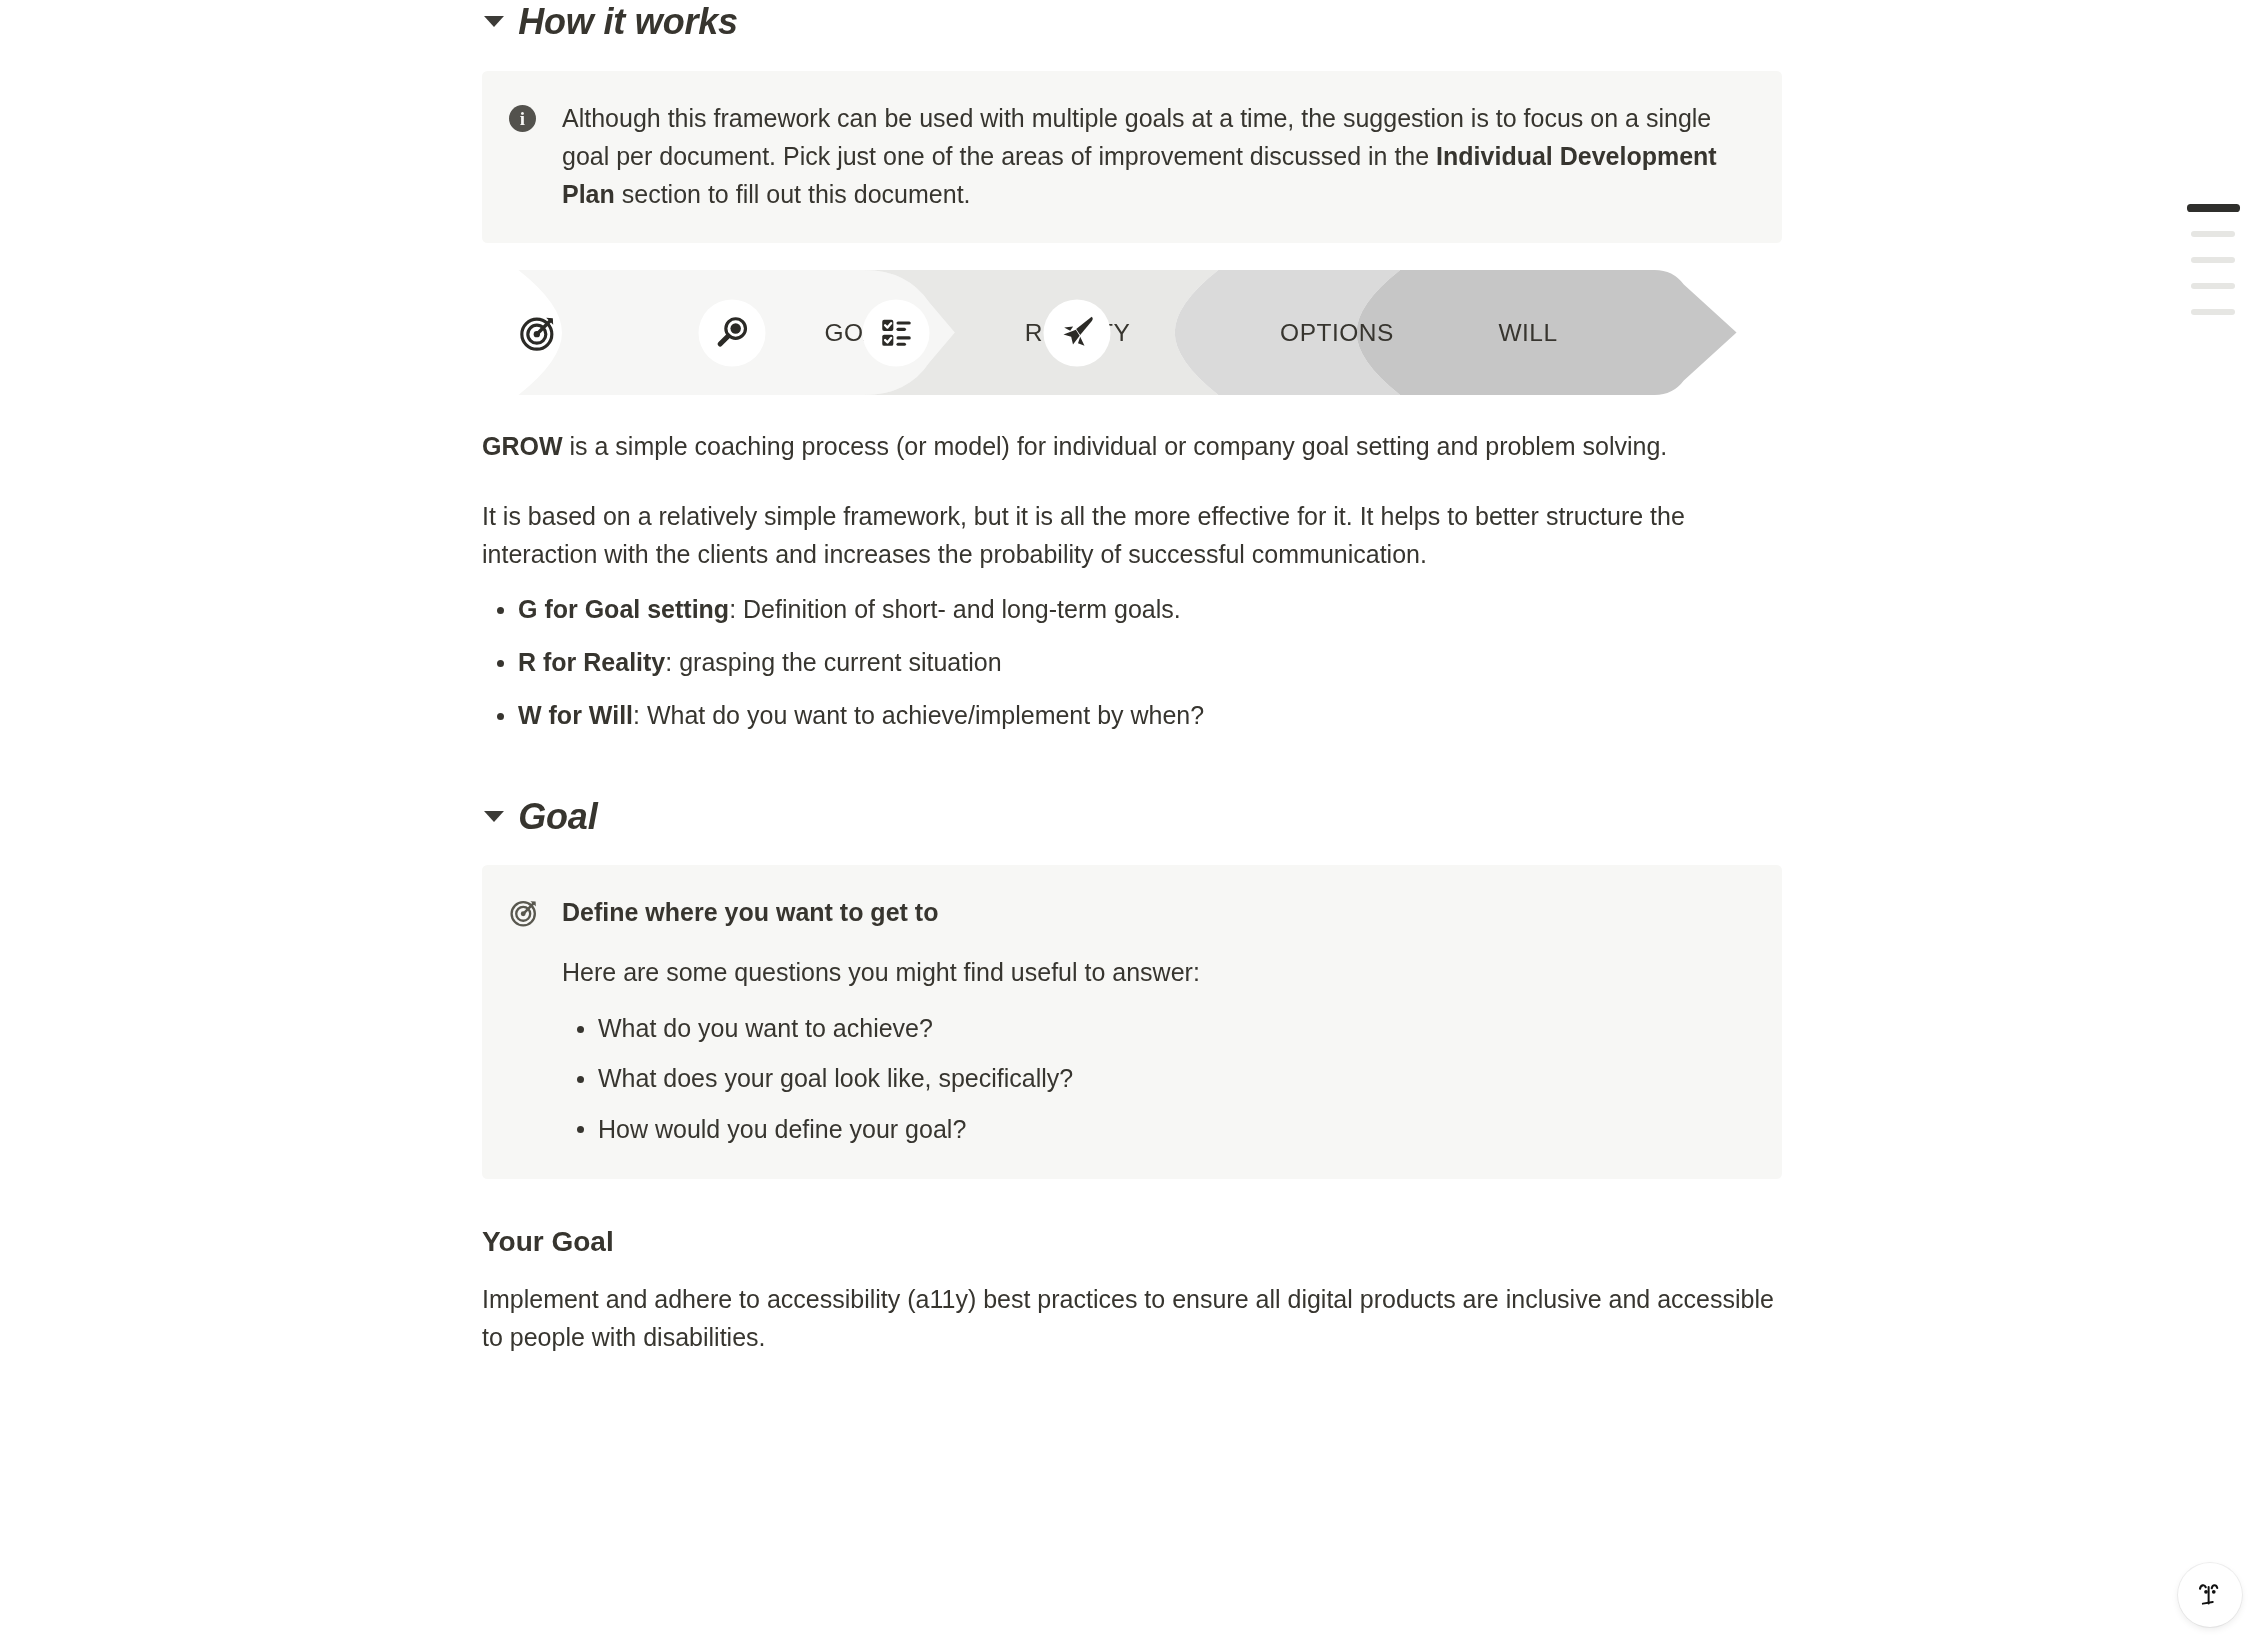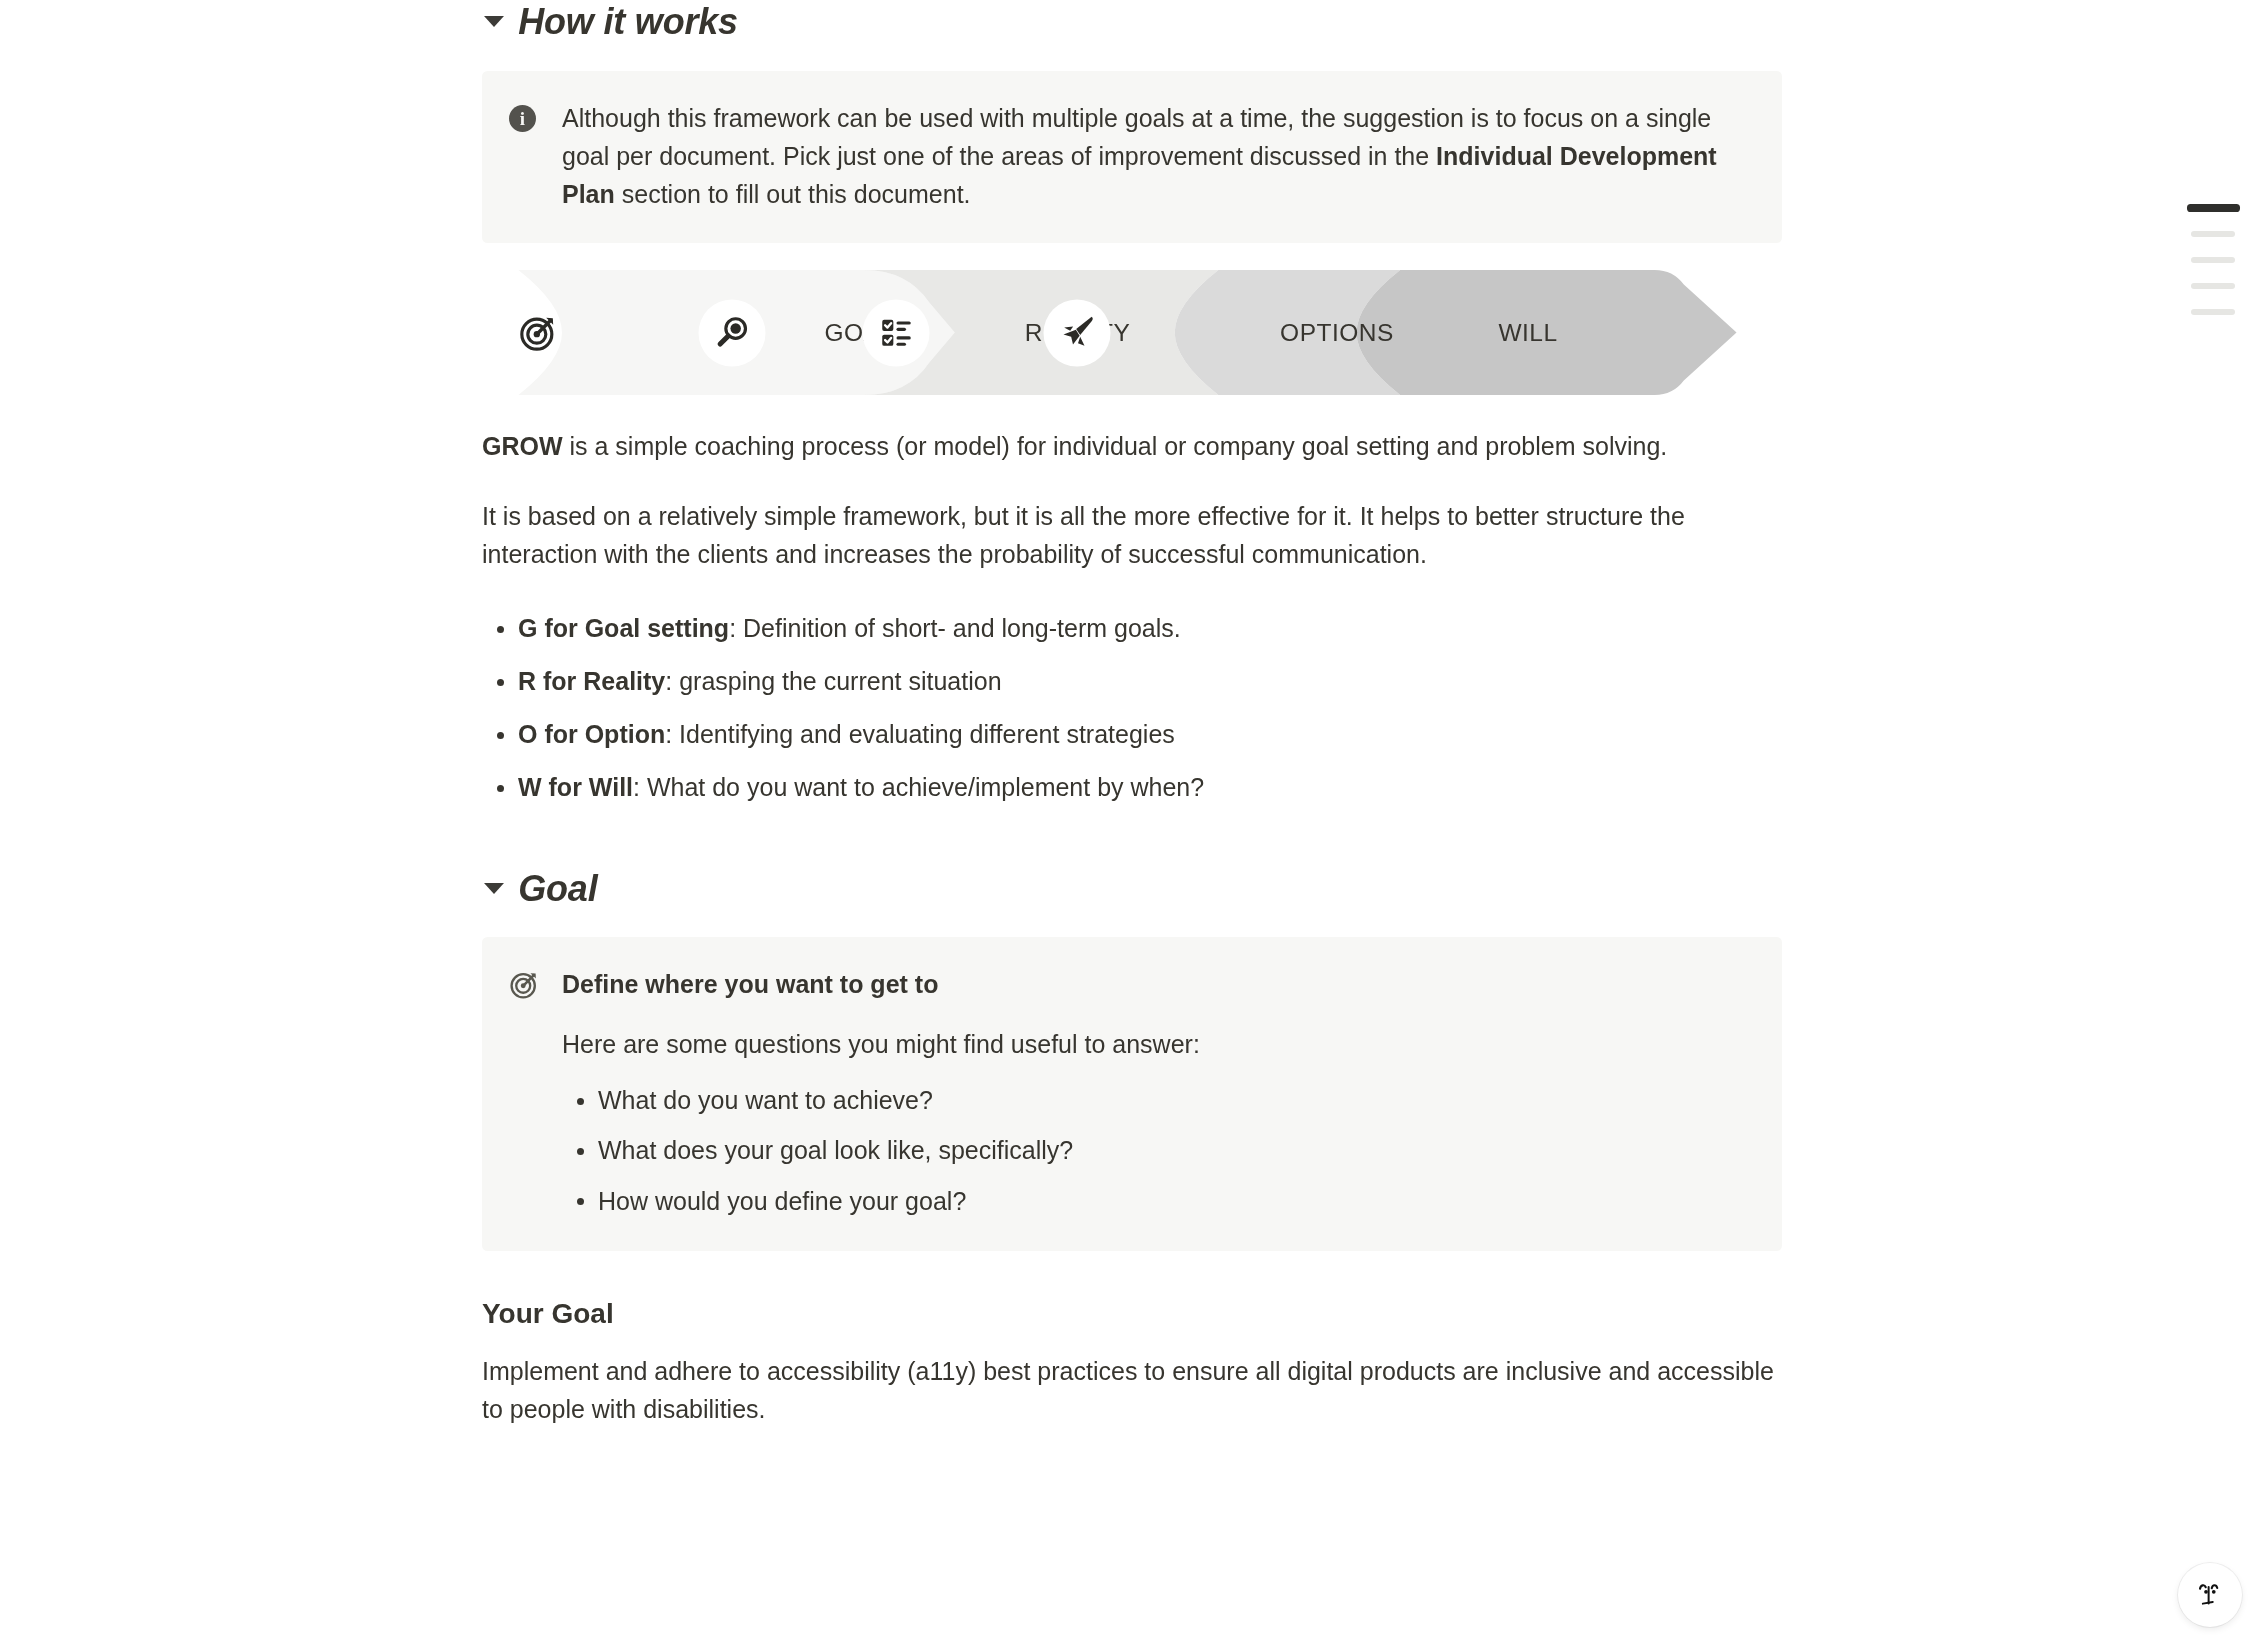--- a/index.html
+++ b/index.html
@@ -135,21 +135,21 @@
     font-size: 25px;
     line-height: 1.52;
     color: #37352f;
     margin-top: 32px;
   }
   .para b { font-weight: bold; }
 
   
   ul.bullets {
     list-style: none;
-    margin-top: 37px;
+    margin-top: 18px;
   }
   ul.bullets li {
     position: relative;
     padding-left: 36px;
     font-size: 25px;
     line-height: 1.5;
     color: #37352f;
     margin-bottom: 15.5px;
   }
   ul.bullets li::before {
@@ -319,21 +319,20 @@
       </div>
     </div>
 
     <p class="para"><b>GROW</b><span> is a simple coaching process (or model) for individual or company goal setting and problem solving.</span></p>
 
     <p class="para">It is based on a relatively simple framework, but it is all the more effective for it. It helps to better structure the interaction with the clients and increases the probability of successful communication.</p>
 
     <ul class="bullets">
       <li><b>G for Goal setting</b><span>: Definition of short- and long-term goals.</span></li>
       <li><b>R for Reality</b><span>: grasping the current situation</span></li>
-      <li><b>O for Option</b><span>: Identifying and evaluating different strategies</span></li>
       <li><b>W for Will</b><span>: What do you want to achieve/implement by when?</span></li>
     </ul>
 
     <div class="heading-row goal-heading">
       <div class="toggle-caret">
           <div class="tri"></div>
         </div>
       <h1 class="section-title">Goal</h1>
     </div>
 

